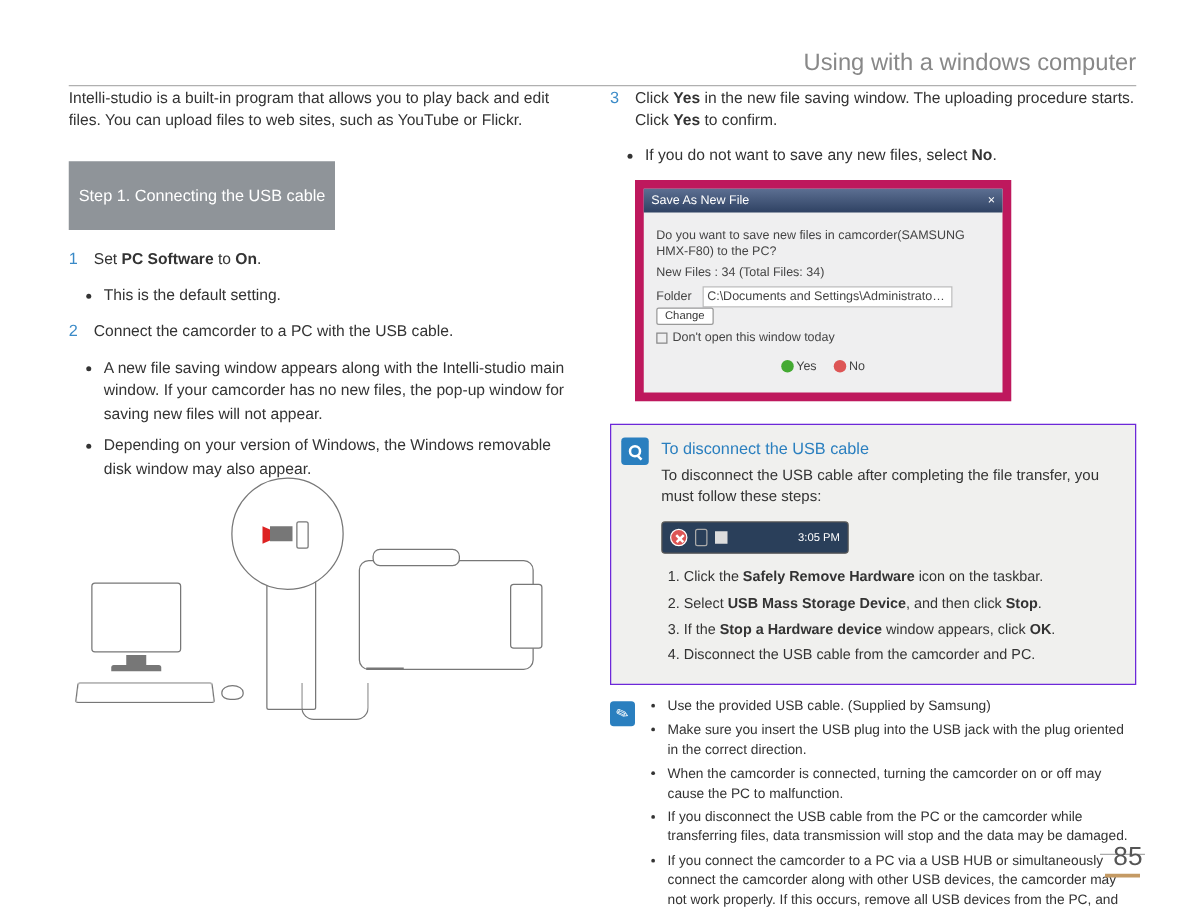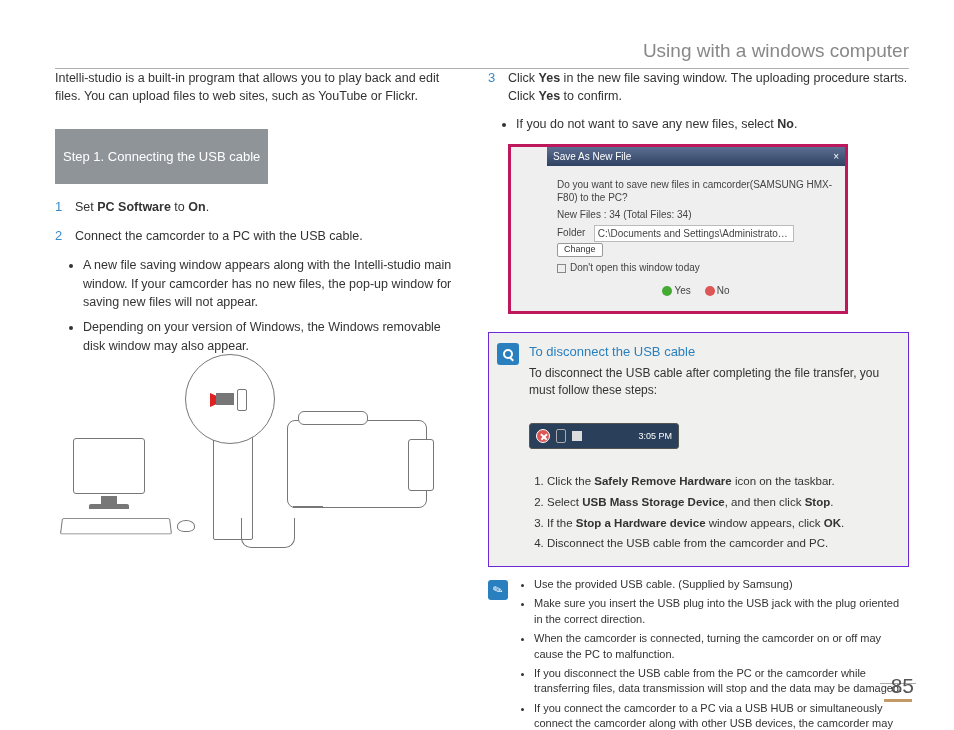--- a/index.html
+++ b/index.html
@@ -100,22 +100,22 @@
   .cam-handle { position:absolute; left:10px; top:-10px; width:70px; height:14px; border:1.5px solid #777; border-radius:6px; background:#fff;}
   .cable {
     position:absolute; left:186px; top:150px; width:54px; height:30px;
     border-bottom:1.5px solid #777; border-left:1.5px solid #777; border-right:1.5px solid #777;
     border-radius: 0 0 10px 10px;
   }
   .cable2 { position:absolute; left:238px; top:138px; width:30px; height:2px; background:#777;}
 
   
   .dialog-shot {
-    border:3px solid #be185d; background:#efeff0; width: 340px;
-    font-size: 10px; line-height:1.3; margin: 8px 0 18px 20px; padding-left: 36px;
+    border:7px solid #be185d; background:#efeff0; width: 301px;
+    font-size: 10px; line-height:1.3; margin: 8px 0 18px 20px;
   }
   .dialog-titlebar {
     background: linear-gradient(#5c6f92,#2f4263); color:#fff;
     padding:3px 6px; font-size:10px; display:flex; justify-content:space-between;
   }
   .dialog-body { padding:8px 10px; color:#444;}
   .dialog-row { margin:4px 0; }
   .dialog-btn {
     display:inline-block; border:1px solid #999; padding:0 6px; border-radius:2px;
     background:#fff; font-size:9px; color:#333;
@@ -131,21 +131,21 @@
   }
   .info-icon {
     position:absolute; left:8px; top:10px; width:22px; height:22px;
     background:#2a7fbf; border-radius:3px; display:flex; align-items:center; justify-content:center;
   }
   .info-icon-inner { width:10px; height:10px; border:2px solid #fff; border-radius:50%; position:relative;}
   .info-icon-inner::after { content:""; position:absolute; right:-3px; bottom:-3px; width:5px; height:2px; background:#fff; transform:rotate(45deg);}
   .info-title { color:#2a7fbf; margin-bottom:3px; font-size:13px;}
   .taskbar-shot {
     background:#2a3f5a; border:1px solid #555; width:150px; height:26px;
-    border-radius:3px; position:relative; margin:24px 0; display:flex; align-items:center;
+    border-radius:3px; position:relative; margin:11px 0; display:flex; align-items:center;
     padding:0 6px; gap:6px;
   }
   .ts-icon { width:14px; height:14px; background:#d55; border-radius:50%; border:1px solid #fff; position:relative;}
   .ts-icon::before,.ts-icon::after{content:"";position:absolute;left:3px;top:6px;width:8px;height:1.5px;background:#fff;}
   .ts-icon::before{transform:rotate(45deg);} .ts-icon::after{transform:rotate(-45deg);}
   .ts-div { width:10px; height:14px; border:1px solid #aaa; border-radius:2px;}
   .ts-vol { width:10px;height:10px;background:#ddd;}
   .ts-time { color:#fff; font-size:9px; margin-left:auto;}
   .info-list { list-style:decimal; margin-left:18px; font-size:11.5px; margin-top:6px;}
   .info-list li { margin-bottom:4px;}
@@ -178,20 +178,23 @@
   <div class="col-left">
     <p class="intro">Intelli-studio is a built-in program that allows you to play back and edit files. You can upload files to web sites, such as YouTube or Flickr.</p>
     <div class="step-bar">Step 1. Connecting the USB cable</div>
 
     <div class="num-item">
       <div class="num">1</div>
       <div>
         <span>Set </span><strong class="b">PC Software</strong><span> to </span><strong class="b">On</strong><span>.</span>
       </div>
     </div>
+    <ul class="bullets">
+      <li>This is the default setting.</li>
+    </ul>
 
     <div class="num-item">
       <div class="num">2</div>
       <div>Connect the camcorder to a PC with the USB cable.</div>
     </div>
     <ul class="bullets">
       <li>A new file saving window appears along with the Intelli-studio main window. If your camcorder has no new files, the pop-up window for saving new files will not appear.</li>
       <li>Depending on your version of Windows, the Windows removable disk window may also appear.</li>
     </ul>
 

